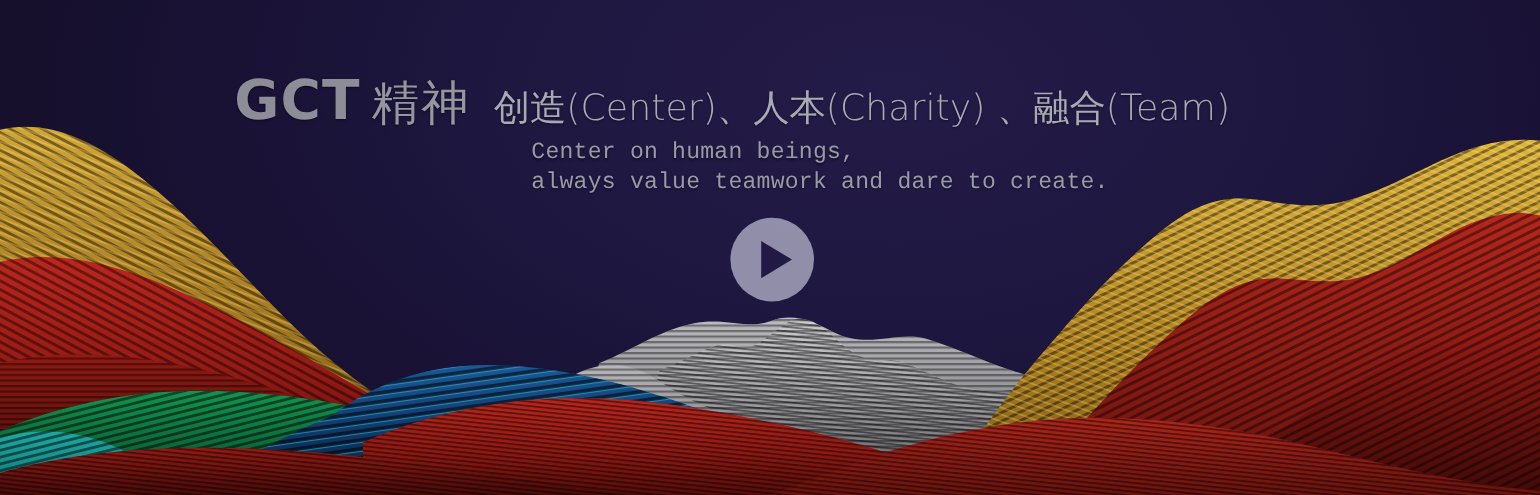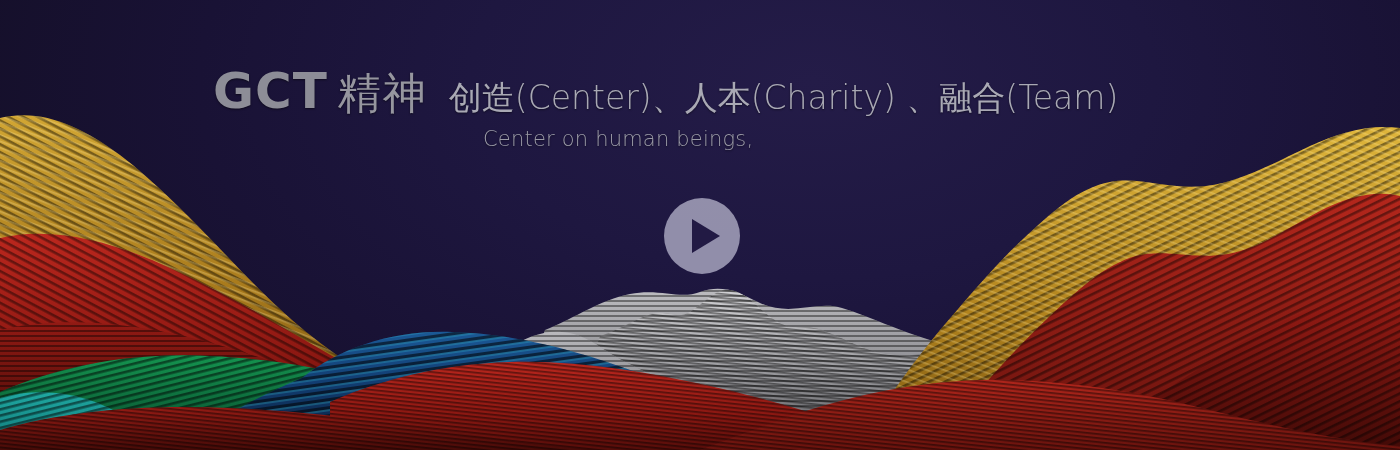--- a/index.html
+++ b/index.html
@@ -90,20 +90,21 @@
     position: absolute;
     left: 483px;
     top: 126px;
     font-size: 21px;
     font-weight: 300;
     line-height: 27px;
     color: #9a9aa6;
     letter-spacing: .2px;
     text-shadow: 0 1px 2px rgba(0,0,0,.45);
     pointer-events: auto;
+    font-family: Liberation Mono, monospace;
   }
   .slogan-en div { white-space: nowrap; }
 
   
   .play-btn {
     position: absolute;
     left: 664px;
     top: 198px;
     width: 76px;
     height: 76px;
@@ -341,19 +342,20 @@
 
   <div class="copy">
 
     <div class="headline-row">
       <div class="brand"><span>GCT</span><span class="cn">精神</span></div>
       <div class="slogan-cn">创造(Center)、人本(Charity) 、融合(Team)</div>
     </div>
 
     <div class="slogan-en">
       <div>Center on human beings,</div>
+      <div>always value teamwork and dare to create.</div>
     </div>
 
     <div class="play-btn">
       <div class="tri"></div>
     </div>
   </div>
 </div>
 
 </body></html>

